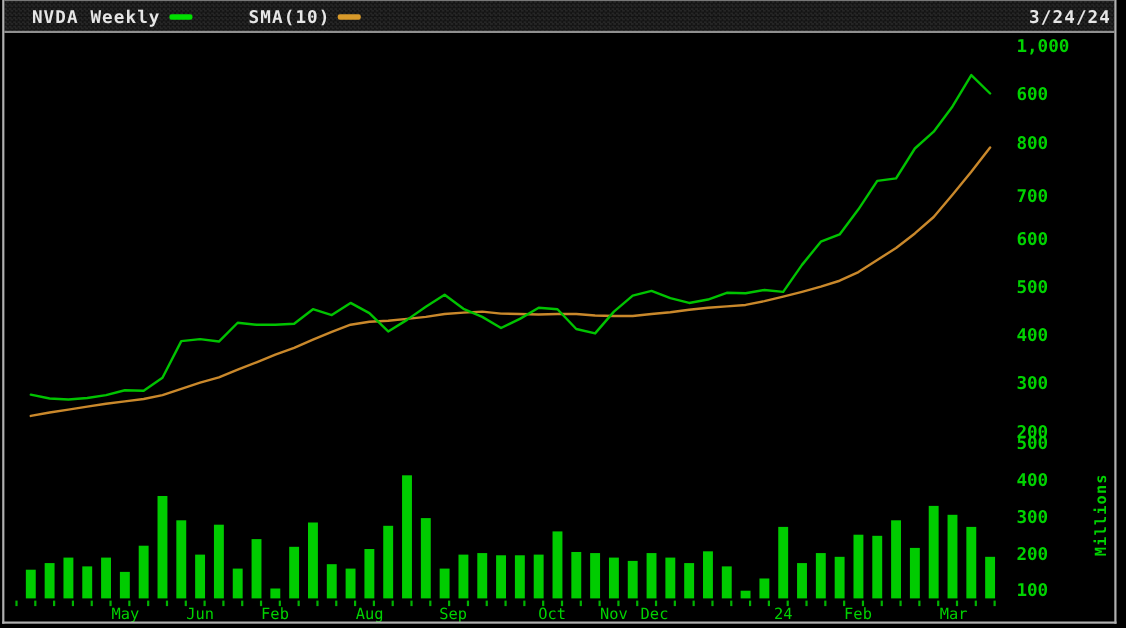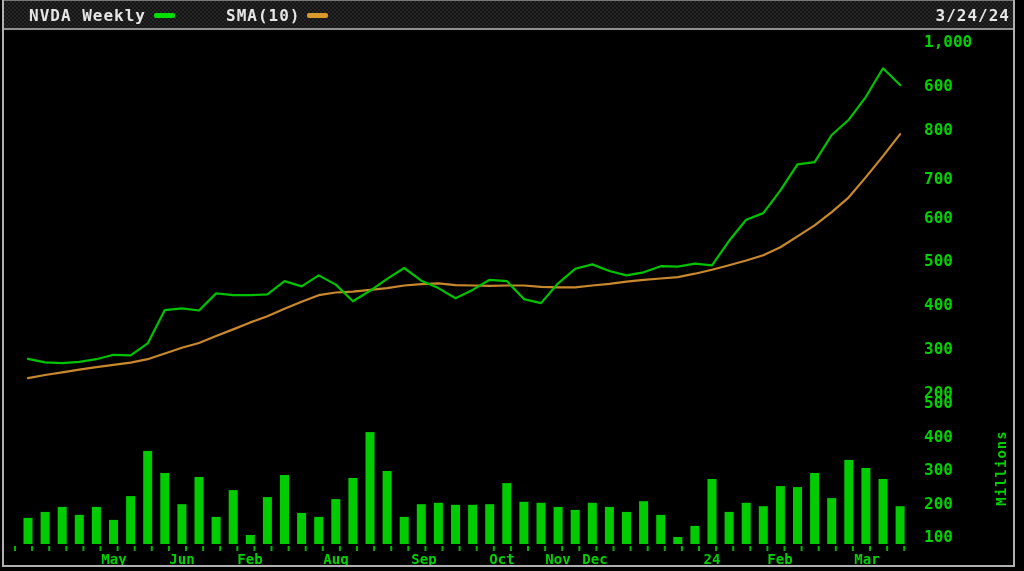--- a/index.html
+++ b/index.html
@@ -17,21 +17,21 @@
     color:var(--header-text,#e6e6e6);letter-spacing:1px;white-space:pre;}
   #symbol-title{left:25px;text-align:right;}
   #sma-title{left:222px;}
   #chart-date{right:3px;}
   .dash{position:absolute;top:12px;width:21px;height:5px;border-radius:2px;}
   #price-swatch{left:150px;background:var(--price-line,#00e000);}
   #sma-swatch{left:303px;background:var(--sma-dash,#d89a2a);}
   #plot{position:absolute;left:0;top:0;}
   .axis-label{position:absolute;left:924px;font-size:16px;font-weight:bold;
     color:var(--axis-text,#00d200);line-height:18px;white-space:pre;}
-  .month-label{position:absolute;top:551px;font-size:14px;font-weight:bold;
+  .month-label{position:absolute;top:551px;font-size:14px;font-weight:normal;
     color:var(--axis-text,#00d200);transform:translateX(-50%);white-space:pre;}
   .millions{position:absolute;left:1001px;top:468px;
     transform:translate(-50%,-50%) rotate(-90deg);
     font-size:14px;font-weight:bold;color:var(--axis-text,#00d200);letter-spacing:1px;}
 </style>
 </head>
 <body>
 
 <div class="stage">
 
@@ -165,21 +165,21 @@
       <span class="axis-label" style="top: 384px;">200</span>
       <span class="axis-label" style="top: 394px;">500</span>
       <span class="axis-label" style="top: 428px;">400</span>
       <span class="axis-label" style="top: 461px;">300</span>
       <span class="axis-label" style="top: 495px;">200</span>
       <span class="axis-label" style="top: 528px; text-align: right;">100</span>
       <span class="month-label" style="left: 114px;">May</span>
       <span class="month-label" style="left: 182px;">Jun</span>
       <span class="month-label" style="left: 250px;">Feb</span>
       <span class="month-label" style="left: 336px;">Aug</span>
-      <span class="month-label" style="left: 424px;">Sep</span>
+      <span class="month-label" style="left: 412px;">Sep</span>
       <span class="month-label" style="left: 473px; margin-left: 29px;">Oct</span>
       <span class="month-label" style="left: 558px;">Nov</span>
       <span class="month-label" style="left: 595px;">Dec</span>
       <span class="month-label" style="left: 712px;">24</span>
       <span class="month-label" style="left: 780px;">Feb</span>
       <span class="month-label" style="left: 867px;">Mar</span>
     </div>
 
   <span class="millions">Millions</span>
 

